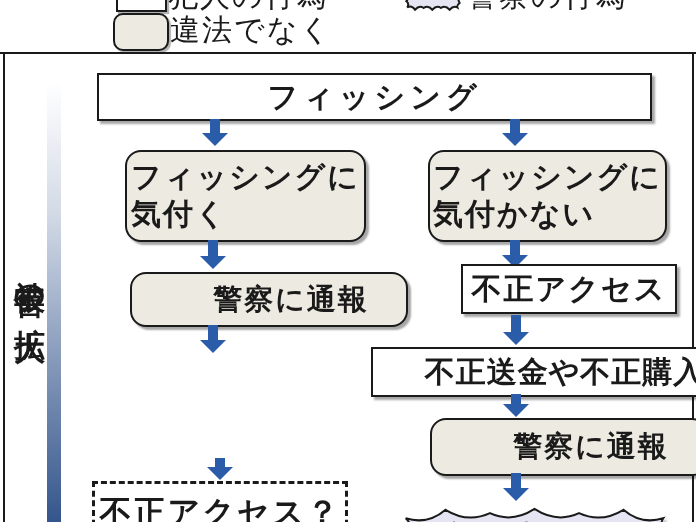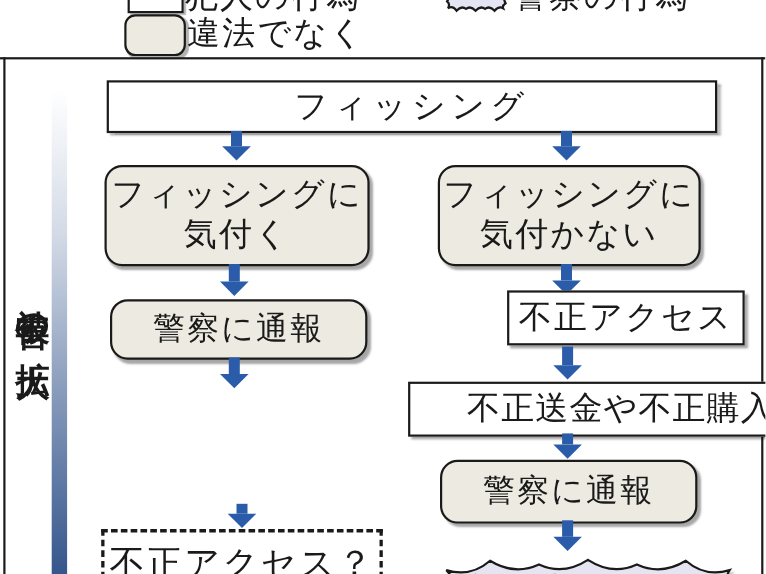--- a/index.html
+++ b/index.html
@@ -1,24 +1,24 @@
 <!DOCTYPE html>
 <html><head>
 <meta charset="utf-8">
 <style>
   html,body{margin:0;padding:0;background:#fff;}
   .stage{position:relative;width:696px;height:522px;background:#ffffff;overflow:hidden;
          font-family:"Liberation Sans", sans-serif;color:#1a1a1a;}
   .abs{position:absolute;}
-  .label{display:flex;align-items:center;justify-content:center;text-align:center;
-         white-space:pre-line;line-height:1.22;letter-spacing:2px;}
+  .label{display:flex;align-items:center;justify-content:center;text-align:left;
+         white-space:pre-line;line-height:1.22;letter-spacing:2px;font-weight:bold;}
   
   .box-rect{background:#ffffff;border:2px solid #1a1a1a;box-shadow:3px 3px 2px rgba(0,0,0,0.35);}
   .box-rounded{background:#edebe1;border:2px solid #1a1a1a;border-radius:16px;
-               box-shadow:3px 3px 2px rgba(0,0,0,0.35);}
+               box-shadow:3px 3px 2px rgba(0,0,0,0.35);margin-left:30px;}
   .box-dashed{background:#ffffff;border:3px dashed #1a1a1a;}
   .burst-wrap svg{position:absolute;inset:0;width:100%;height:100%;
                   filter:drop-shadow(2px 3px 1px rgba(0,0,0,0.28));}
   .burst-wrap .label{position:absolute;inset:0;}
   
   .arrow{display:flex;flex-direction:column;align-items:center;width:26px;}
   .arrow .shaft{width:10px;flex:1;background:#2b5ca9;}
   .arrow .head{width:0;height:0;border-left:13px solid transparent;
                border-right:13px solid transparent;border-top:13px solid #2b5ca9;}
   
@@ -27,21 +27,21 @@
   
   .swatch-rect{background:#fff;border:2px solid #1a1a1a;box-shadow:2px 2px 1px rgba(0,0,0,0.3);}
   .swatch-rounded{background:#edebe1;border:2px solid #1a1a1a;border-radius:10px;
                   box-shadow:2px 2px 1px rgba(0,0,0,0.3);}
   .legend-label{font-size:30px;letter-spacing:2px;}
   
   .v-label{writing-mode:vertical-rl;text-orientation:upright;font-size:31px;
            letter-spacing:4px;font-weight:bold;}
   .grad-bar{background:linear-gradient(to bottom,rgba(53,86,140,0) 0%,
             rgba(53,86,140,0.22) 30%,rgba(53,86,140,0.62) 65%,#35568c 100%);}
-  .fs30{font-size:30px;} .fs29{font-size:29px;} .fs32{font-size:32px;}
+  .fs30{font-size:30px;} .fs29{font-size:29px;padding-left:44px;} .fs32{font-size:32px;}
 </style>
 </head>
 <body>
 
 <svg width="0" height="0" style="position:absolute">
   <defs>
     <path id="burstpath" vector-effect="non-scaling-stroke" fill="#e4e4f2" stroke="#1a1a1a" stroke-width="2" d="M 10 18 Q 29 26 44 8 Q 63 24 82 12 Q 101 24 120 7 Q 139 24 158 12
          Q 177 24 196 8 Q 211 26 230 18 Q 224 30 241 36 Q 227 55 240 74
          Q 226 82 230 90 Q 213 82 196 98 Q 177 81 158 92 Q 139 81 120 98
          Q 101 81 82 92 Q 63 81 44 98 Q 29 80 10 90 Q 20 76 6 68

